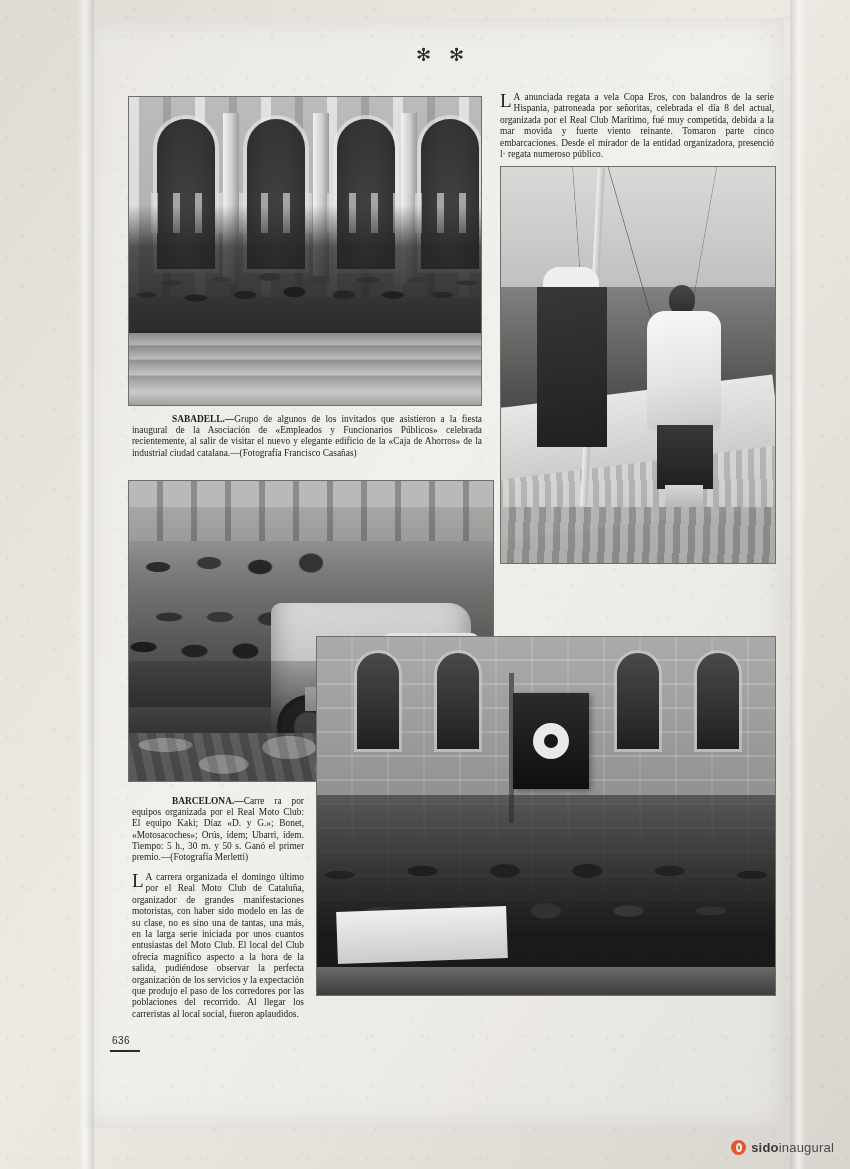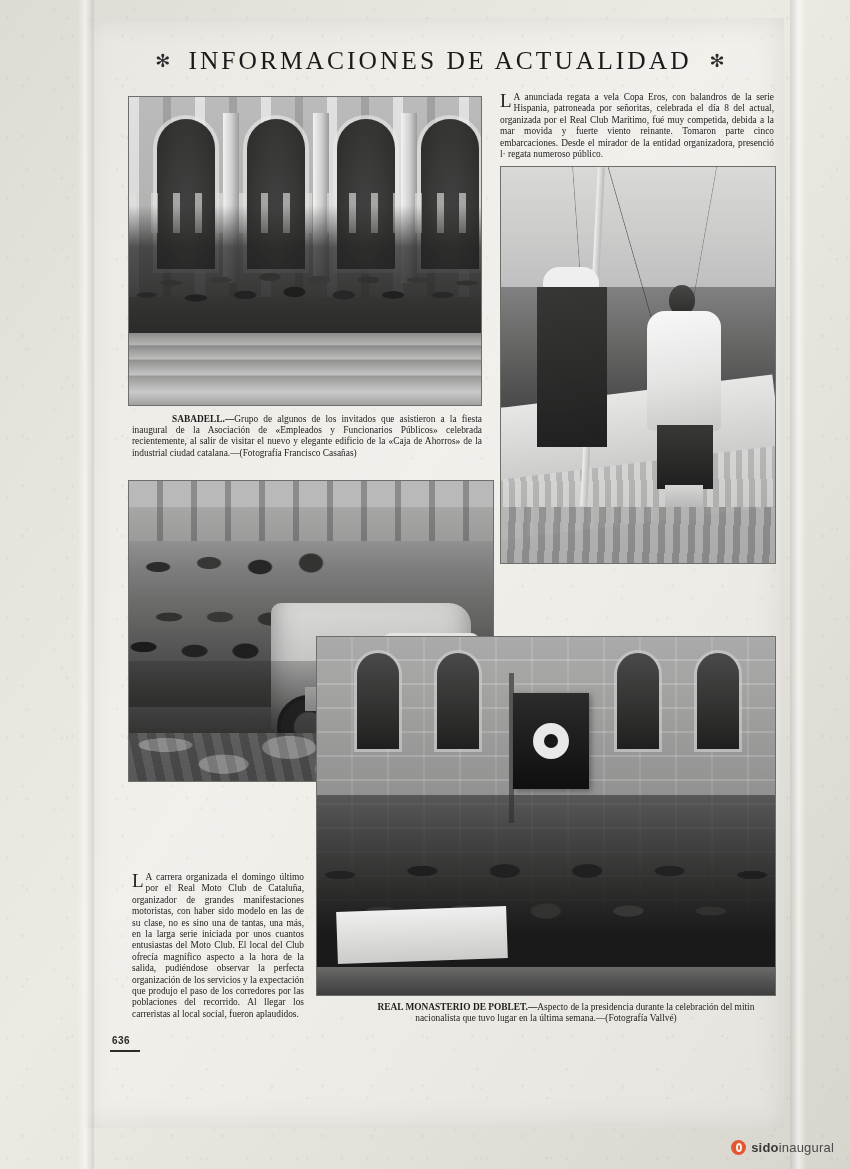--- a/index.html
+++ b/index.html
@@ -113,21 +113,21 @@
     padding: 1px 2px 0 0;
     font-family: "Liberation Serif", serif;
   }
 
   .folio {
     position: absolute;
     left: 112px;
     top: 1035px;
     font-family: "Liberation Sans", sans-serif;
     font-size: 10px;
-    font-weight: 700;
+    font-weight: 400;
     color: #2b2b2b;
     letter-spacing: 0.5px;
   }
   .folio-rule {
     position: absolute;
     left: 110px;
     top: 1050px;
     width: 30px;
     height: 2px;
     background: #2b2b2b;
@@ -420,21 +420,20 @@
 <body>
 
 <div class="page">
   <div class="sheet"></div>
   <div class="grain"></div>
   <div class="vstripe" style="left:78px;"></div>
   <div class="vstripe" style="left:790px; transform:scaleX(-1);"></div>
 
   <div class="header">
     <span class="asterisk">✻</span>
-    <span class="header-title">INFORMACIONES DE ACTUALIDAD</span>
     <span class="asterisk">✻</span>
   </div>
 
   <div class="body-col" style="left:500px; top:92px; width:274px;">
     <span class="dropcap">L</span><span>A anunciada regata a vela Copa Eros, con balandros de la serie Hispania, patroneada por señoritas, celebrada el día 8 del actual, organizada por el Real Club Marítimo, fué muy competida, debida a la mar movida y fuerte viento reinante. Tomaron parte cinco embarcaciones. Desde el mirador de la entidad organizadora, presenció l· regata numeroso público.</span>
   </div>
 
   <div class="photo" id="photo-sabadell" style="left:128px; top:96px; width:352px; height:308px;">
     <div class="bg base"></div>
     <div class="facade"></div>
@@ -482,43 +481,43 @@
     <div class="car">
       <div class="hood"></div>
       <div class="wheel" style="left:6px; bottom:-26px;"></div>
       <div class="wheel" style="right:10px; bottom:-26px;"></div>
       <div class="plate">9 1</div>
     </div>
     <div class="hats"></div>
     <div class="road"></div>
   </div>
 
+  <div class="cap" style="left:132px; top:796px; width:172px;">
+    <b>BARCELONA.—</b><span>Carre ra por equipos organizada por el Real Moto Club: El equipo Kaki; Díaz «D. y G.»; Bonet, «Motosacoches»; Orús, ídem; Ubarri, ídem. Tiempo: 5 h., 30 m. y 50 s. Ganó el primer premio.—(Fotografía Merletti)</span>
+  </div>
 
   <div class="body-col" style="left:132px; top:872px; width:172px;">
     <span class="dropcap">L</span><span>A carrera organizada el domingo último por el Real Moto Club de Cataluña, organizador de grandes manifestaciones motoristas, con haber sido modelo en las de su clase, no es sino una de tantas, una más, en la larga serie iniciada por unos cuantos entusiastas del Moto Club. El local del Club ofrecía magnífico aspecto a la hora de la salida, pudiéndose observar la perfecta organización de los servicios y la expectación que produjo el paso de los corredores por las poblaciones del recorrido. Al llegar los carreristas al local social, fueron aplaudidos.</span>
   </div>
 
   <div class="photo" id="photo-poblet" style="left:316px; top:636px; width:458px; height:358px;">
     <div class="wall base"></div>
     <div class="win" style="left:40px;"></div>
     <div class="win" style="left:120px;"></div>
     <div class="win" style="left:300px;"></div>
     <div class="win" style="left:380px;"></div>
     <div class="pole"></div>
     <div class="flag">
       <div class="disc"></div>
     </div>
     <div class="mass"></div>
     <div class="table"></div>
     <div class="ground"></div>
   </div>
 
-  <div class="cap center" style="left:318px; top:1002px; width:456px;">
-    <b>REAL MONASTERIO DE POBLET.—</b><span>Aspecto de la presidencia durante la celebración del mitin nacionalista que tuvo lugar en la última semana.—(Fotografía Vallvé)</span>
-  </div>
 
   <div class="folio">636</div>
   <div class="folio-rule"></div>
 
   <div class="watermark">
     <span class="wm-mark"></span>
     <span class="wm-text">
       <span class="b">sido</span><span>inaugural</span>
     </span>
   </div>

